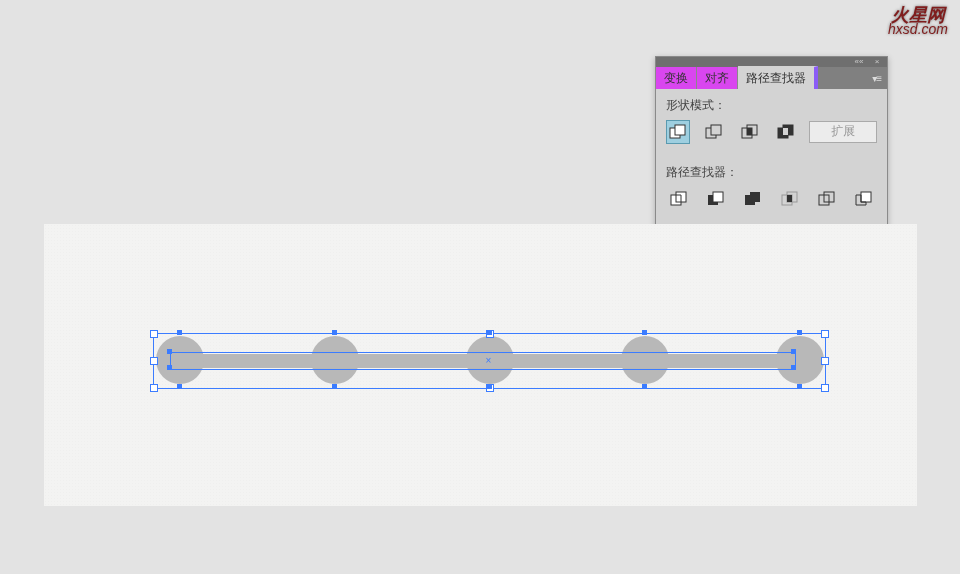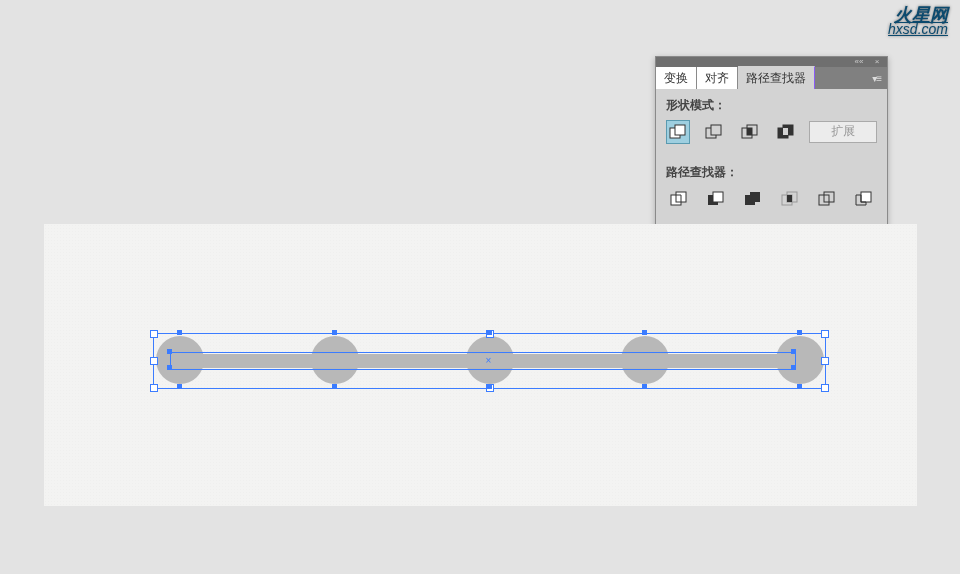--- a/index.html
+++ b/index.html
@@ -11,28 +11,27 @@
     font-size: 12px;
     position: relative;
     overflow: hidden;
   }
 
   
   .watermark {
     position: absolute;
     top: 6px;
     right: 12px;
-    color: #0c4a6e;
+    color: #7f1d1d;
     font-style: italic;
     font-weight: bold;
     font-size: 18px;
     text-shadow: 0 0 3px rgba(0,0,0,0.5);
     line-height: 1;
-    text-align: right;
-    text-decoration: underline;
+    text-align: center;
   }
   .watermark .sub {
     font-size: 14px;
     font-style: italic;
     font-weight: normal;
     display: block;
     margin-top: -2px;
   }
 
   
@@ -59,33 +58,33 @@
     height: 6px;
     color: #ccc;
     font-size: 8px;
     line-height: 6px;
     text-align: center;
   }
 
   .tabs {
     display: flex;
     height: 22px;
-    background: #ffffff;
+    background: #d946ef;
   }
   .tab {
     padding: 0 8px;
     line-height: 22px;
     color: #333;
     border-right: 1px solid #8a8a8a;
   }
   .tab.active {
     background: #d3d3d3;
     border-top: 1px solid #d3d3d3;
     margin-top: -1px;
-    border-right: 1px solid #8b5cf6;
+    border-right: 4px solid #8b5cf6;
   }
   .tab-spacer {
     flex: 1;
     background: #808080;
     display:flex;
     justify-content:flex-end;
     align-items:center;
     padding-right:6px;
   }
   .menu-icon {
@@ -93,21 +92,20 @@
     font-size:10px;
     letter-spacing:-1px;
   }
 
   .panel-body {
     padding: 8px 10px 10px;
     color: #444;
   }
   .section-label {
     margin-bottom: 6px;
-    font-weight: bold;
   }
   .icon-row {
     display: flex;
     gap: 12px;
     align-items: center;
     margin-bottom: 20px;
   }
   .pf-btn {
     width: 24px;
     height: 22px;

